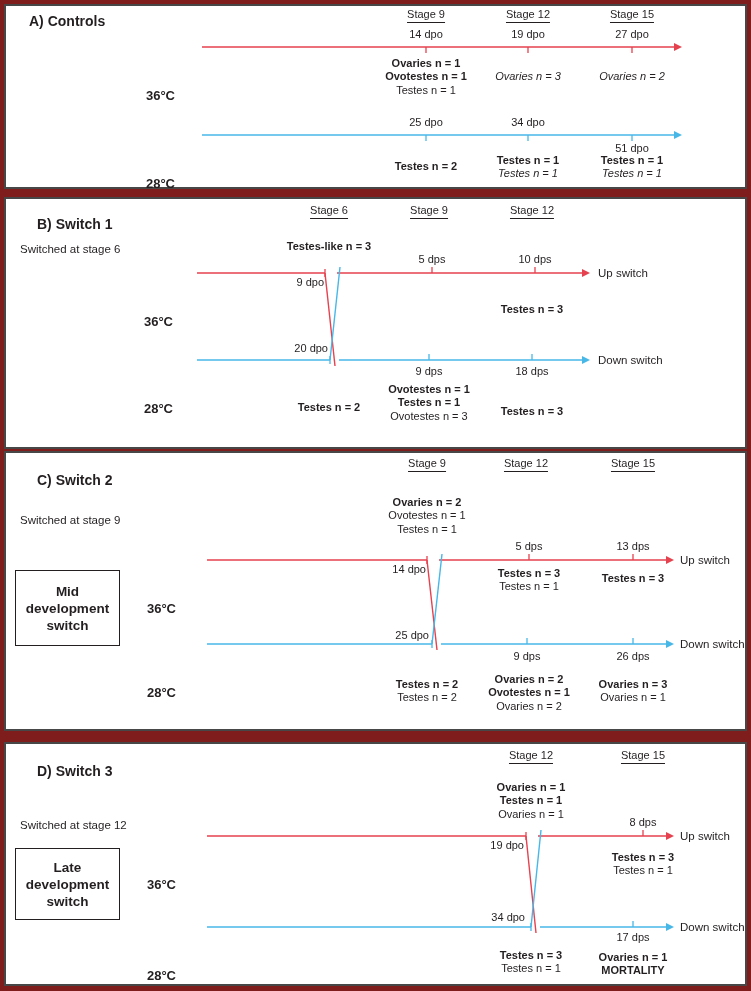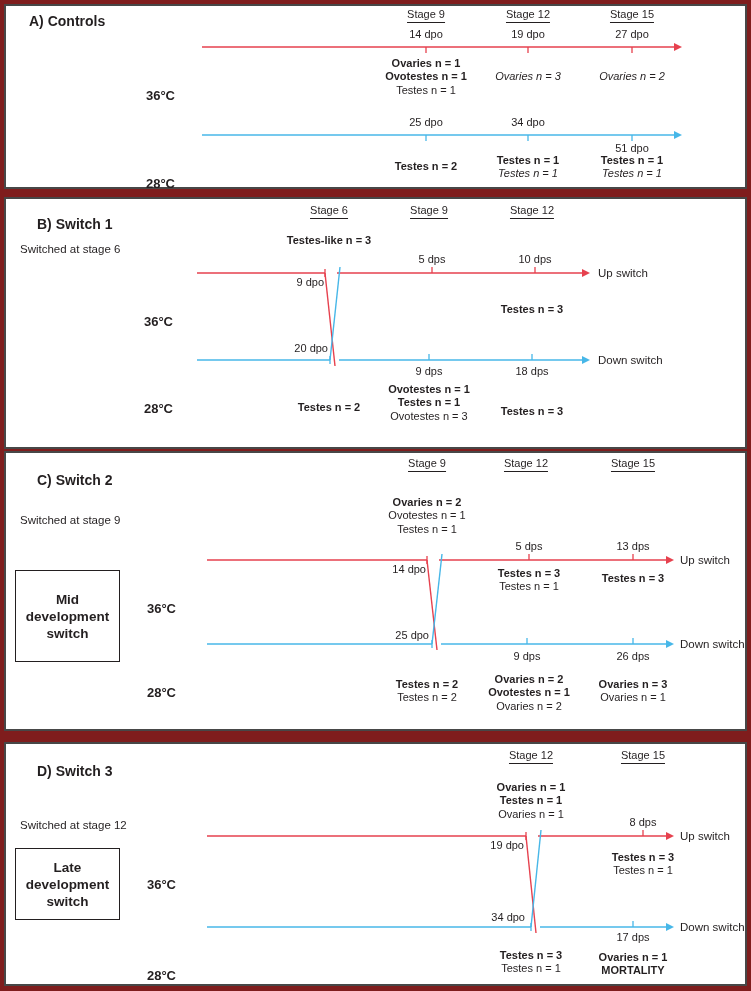--- a/index.html
+++ b/index.html
@@ -102,21 +102,21 @@
       <div class="txt temp" style="left: 167px; top: 74px; transform: translateX(-100%) translateY(-50%);">36°C</div>
       <div class="txt " style="left: 426px; top: 54px; transform: translateX(-50%);">5 dps</div>
       <div class="txt " style="left: 529px; top: 54px; transform: translateX(-50%);">10 dps</div>
       <div class="txt " style="left: 318px; top: 77px; transform: translateX(-100%);">9 dpo</div>
       <div class="txt endlabel" style="left: 592px; top: 74px; transform: translateY(-50%);">Up switch</div>
       <div class="txt temp" style="left: 167px; top: 161px; transform: translateX(-100%) translateY(-50%);">28°C</div>
       <div class="txt " style="left: 423px; top: 166px; transform: translateX(-50%);">9 dps</div>
       <div class="txt " style="left: 526px; top: 166px; transform: translateX(-50%);">18 dps</div>
       <div class="txt " style="left: 322px; top: 143px; transform: translateX(-100%);">20 dpo</div>
       <div class="txt endlabel" style="left: 592px; top: 161px; transform: translateY(-50%);">Down switch</div>
-      <div class="ann" style="left: 323px; top: 35px; transform: translateX(-50%); text-align: center;">
+      <div class="ann" style="left: 323px; top: 41px; transform: translateX(-50%); text-align: center;">
         <div class="t-bold">Testes-like n = 3</div>
       </div>
       <div class="ann" style="left: 526px; top: 104px; transform: translateX(-50%);">
         <div class="t-bold">Testes n = 3</div>
       </div>
       <div class="ann" style="left: 323px; top: 202px; transform: translateX(-50%);">
         <div class="t-bold">Testes n = 2</div>
       </div>
       <div class="ann" style="left: 423px; top: 184px; transform: translateX(-50%);">
         <div class="t-bold">Ovotestes n = 1</div>
@@ -139,21 +139,21 @@
         <line x1="201" y1="191" x2="426" y2="191" stroke="#47b7e8" stroke-width="1.6"></line>
         <line x1="426" y1="187" x2="426" y2="195" stroke="#47b7e8" stroke-width="1.3"></line>
         <line x1="426" y1="191" x2="436" y2="101" stroke="#47b7e8" stroke-width="1.4"></line>
         <line x1="435" y1="191" x2="660" y2="191" stroke="#47b7e8" stroke-width="1.6"></line>
         <polygon points="660,187 668,191 660,195" fill="#47b7e8"></polygon>
         <line x1="521" y1="191" x2="521" y2="185" stroke="#47b7e8" stroke-width="1.3"></line>
         <line x1="627" y1="191" x2="627" y2="185" stroke="#47b7e8" stroke-width="1.3"></line>
       </svg>
       <div class="txt title" style="left: 31px; top: 19px;">C) Switch 2</div>
       <div class="txt subtitle" style="left: 14px; top: 61px;">Switched at stage 9</div>
-      <div class="switch-box" style="left: 9px; top: 117px; width: 105px; height: 92px;">
+      <div class="switch-box" style="left: 9px; top: 117px; width: 105px; height: 76px;">
         <span>Mid development switch</span>
       </div>
       <div class="txt stage" style="left: 421px; top: 4px; transform: translateX(-50%);">Stage 9</div>
       <div class="txt stage" style="left: 520px; top: 4px; transform: translateX(-50%);">Stage 12</div>
       <div class="txt stage" style="left: 627px; top: 4px; transform: translateX(-50%);">Stage 15</div>
       <div class="txt temp" style="left: 170px; top: 107px; transform: translateX(-100%) translateY(-50%);">36°C</div>
       <div class="txt " style="left: 523px; top: 87px; transform: translateX(-50%);">5 dps</div>
       <div class="txt " style="left: 627px; top: 87px; transform: translateX(-50%);">13 dps</div>
       <div class="txt " style="left: 420px; top: 110px; transform: translateX(-100%);">14 dpo</div>
       <div class="txt endlabel" style="left: 674px; top: 107px; transform: translateY(-50%);">Up switch</div>

